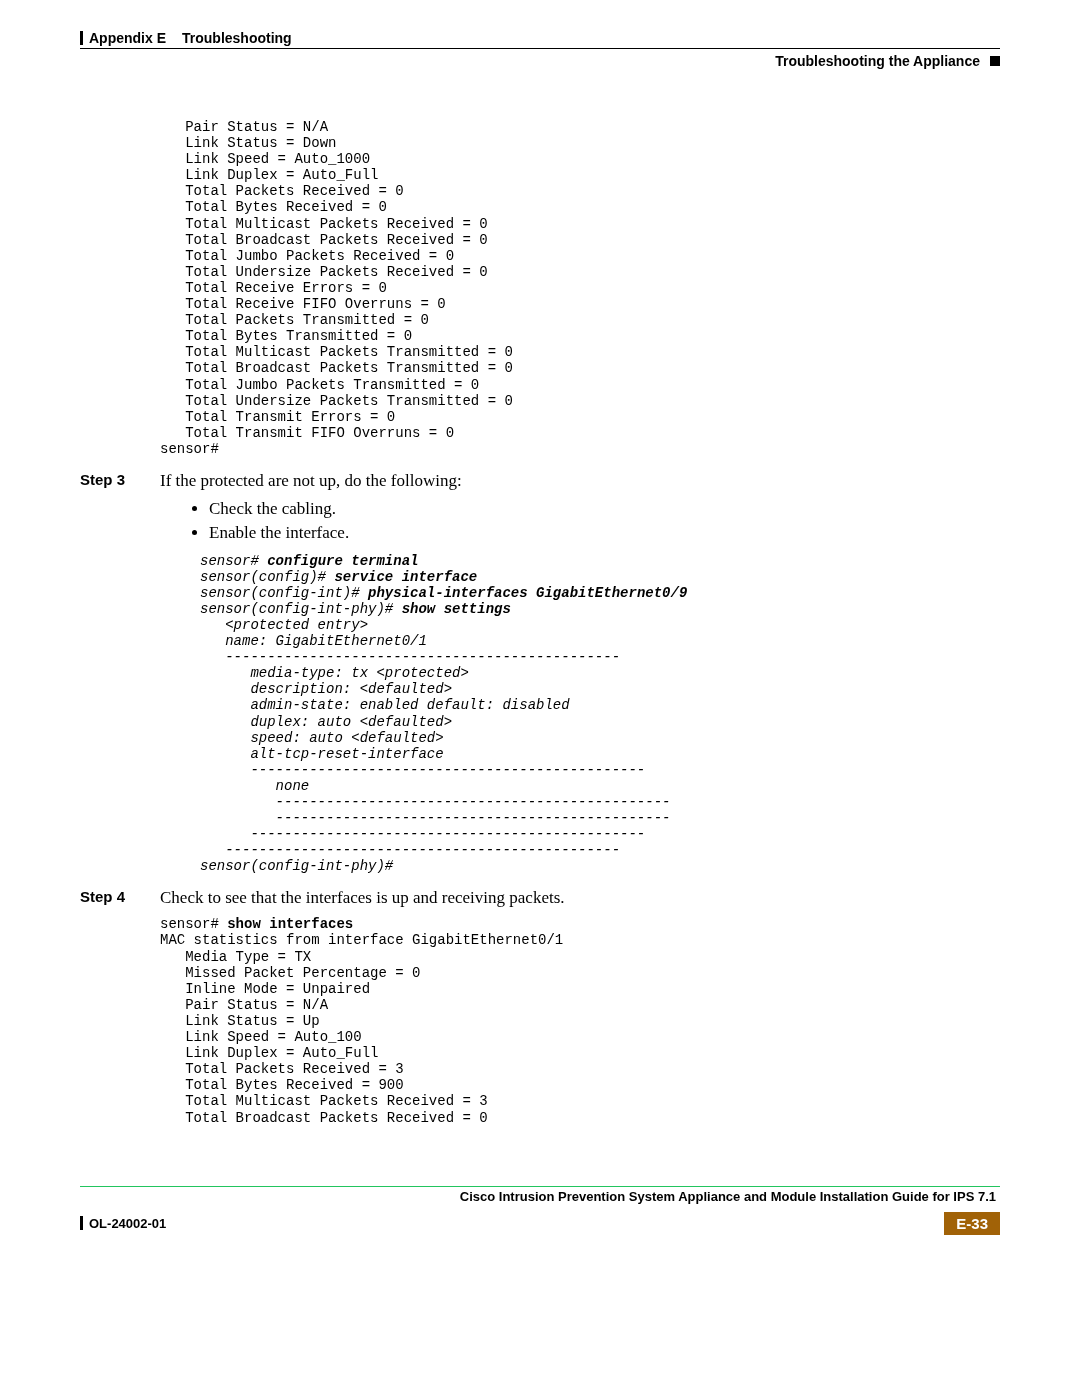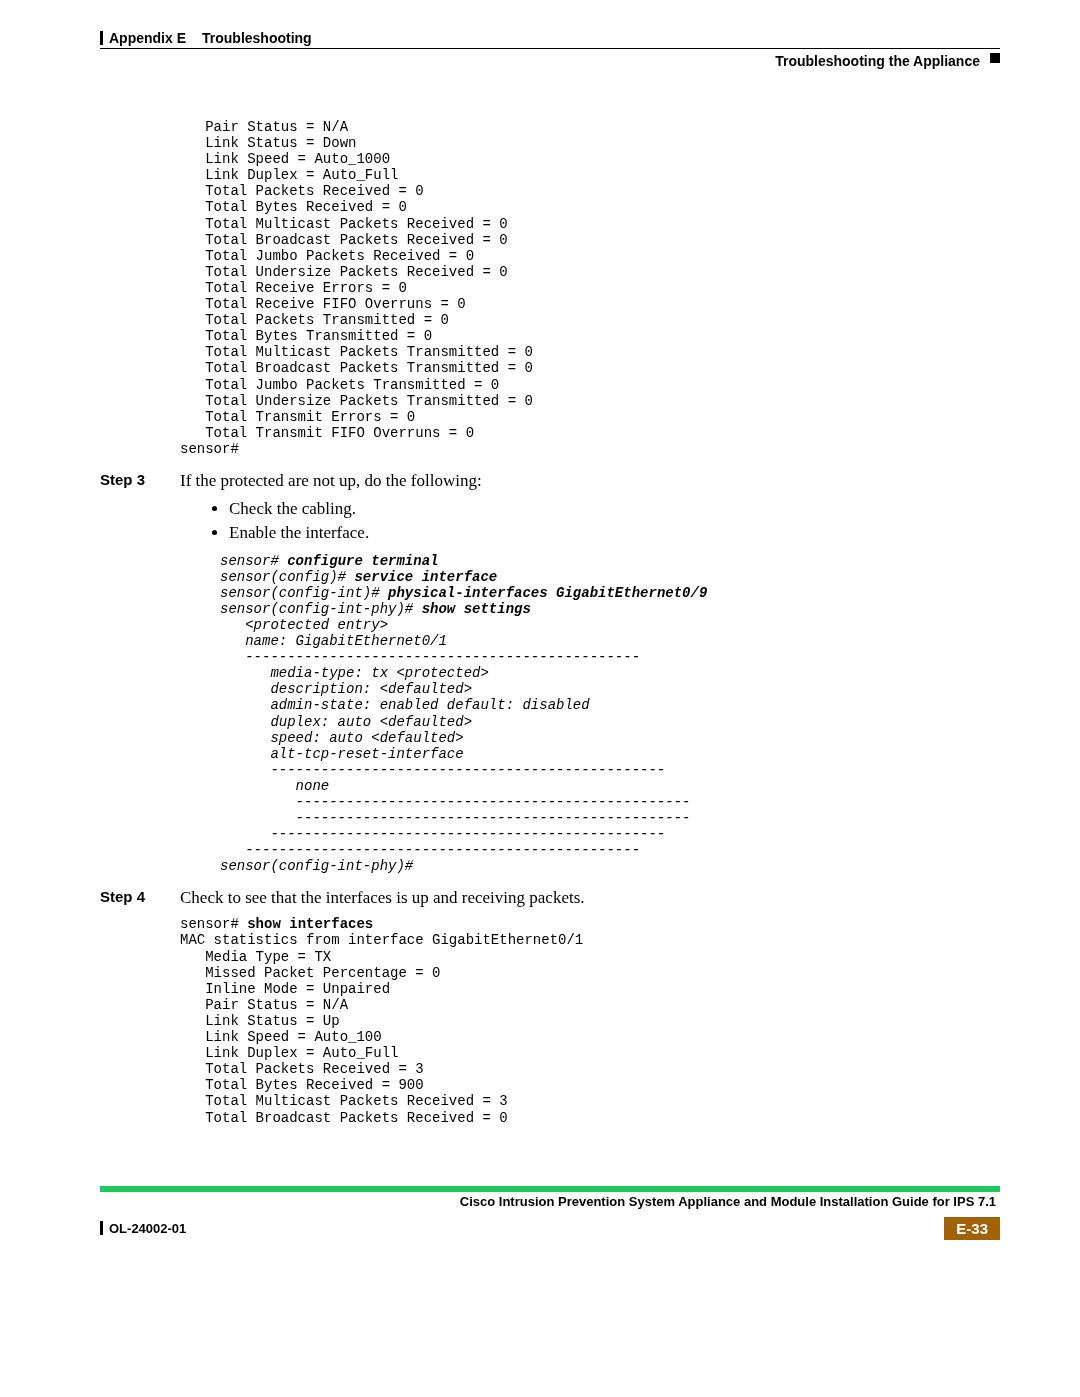--- a/index.html
+++ b/index.html
@@ -4,21 +4,21 @@
 <style>
   body {
     margin: 0;
     padding: 0;
     background: #fff;
     font-family: "Times New Roman", Times, serif;
     color: #000;
     width: 1080px;
   }
   .page {
-    padding: 30px 80px 40px 100px;
+    padding: 30px 80px 40px 80px;
     box-sizing: border-box;
   }
   .header-row {
     display: flex;
     align-items: center;
     font-family: Arial, Helvetica, sans-serif;
     font-weight: bold;
     font-size: 14px;
     border-bottom: 1px solid #000;
     padding-bottom: 2px;
@@ -26,20 +26,21 @@
   }
   .header-row .bar {
     width: 3px;
     height: 14px;
     background: #000;
     margin-right: 6px;
   }
   .sub-header-row {
     display: flex;
     justify-content: flex-end;
+    align-items: center;
     font-family: Arial, Helvetica, sans-serif;
     font-weight: bold;
     font-size: 14px;
     margin-bottom: 50px;
   }
   .sub-header-row .sq {
     width: 10px;
     height: 10px;
     background: #000;
     margin-left: 10px;
@@ -84,21 +85,21 @@
     padding-left: 40px;
     font-style: italic;
   }
   .mono {
     font-family: "Courier New", Courier, monospace;
     font-size: 14px;
   }
   .bold { font-weight: bold; }
   .footer {
     margin-top: 60px;
-    border-top: 6px solid #22c55e;
+    border-top: 1px solid #22c55e;
     padding-top: 2px;
   }
   .footer-title {
     font-family: Arial, Helvetica, sans-serif;
     font-weight: bold;
     font-size: 13px;
     text-align: right;
     padding-right: 4px;
   }
   .footer-bottom {

